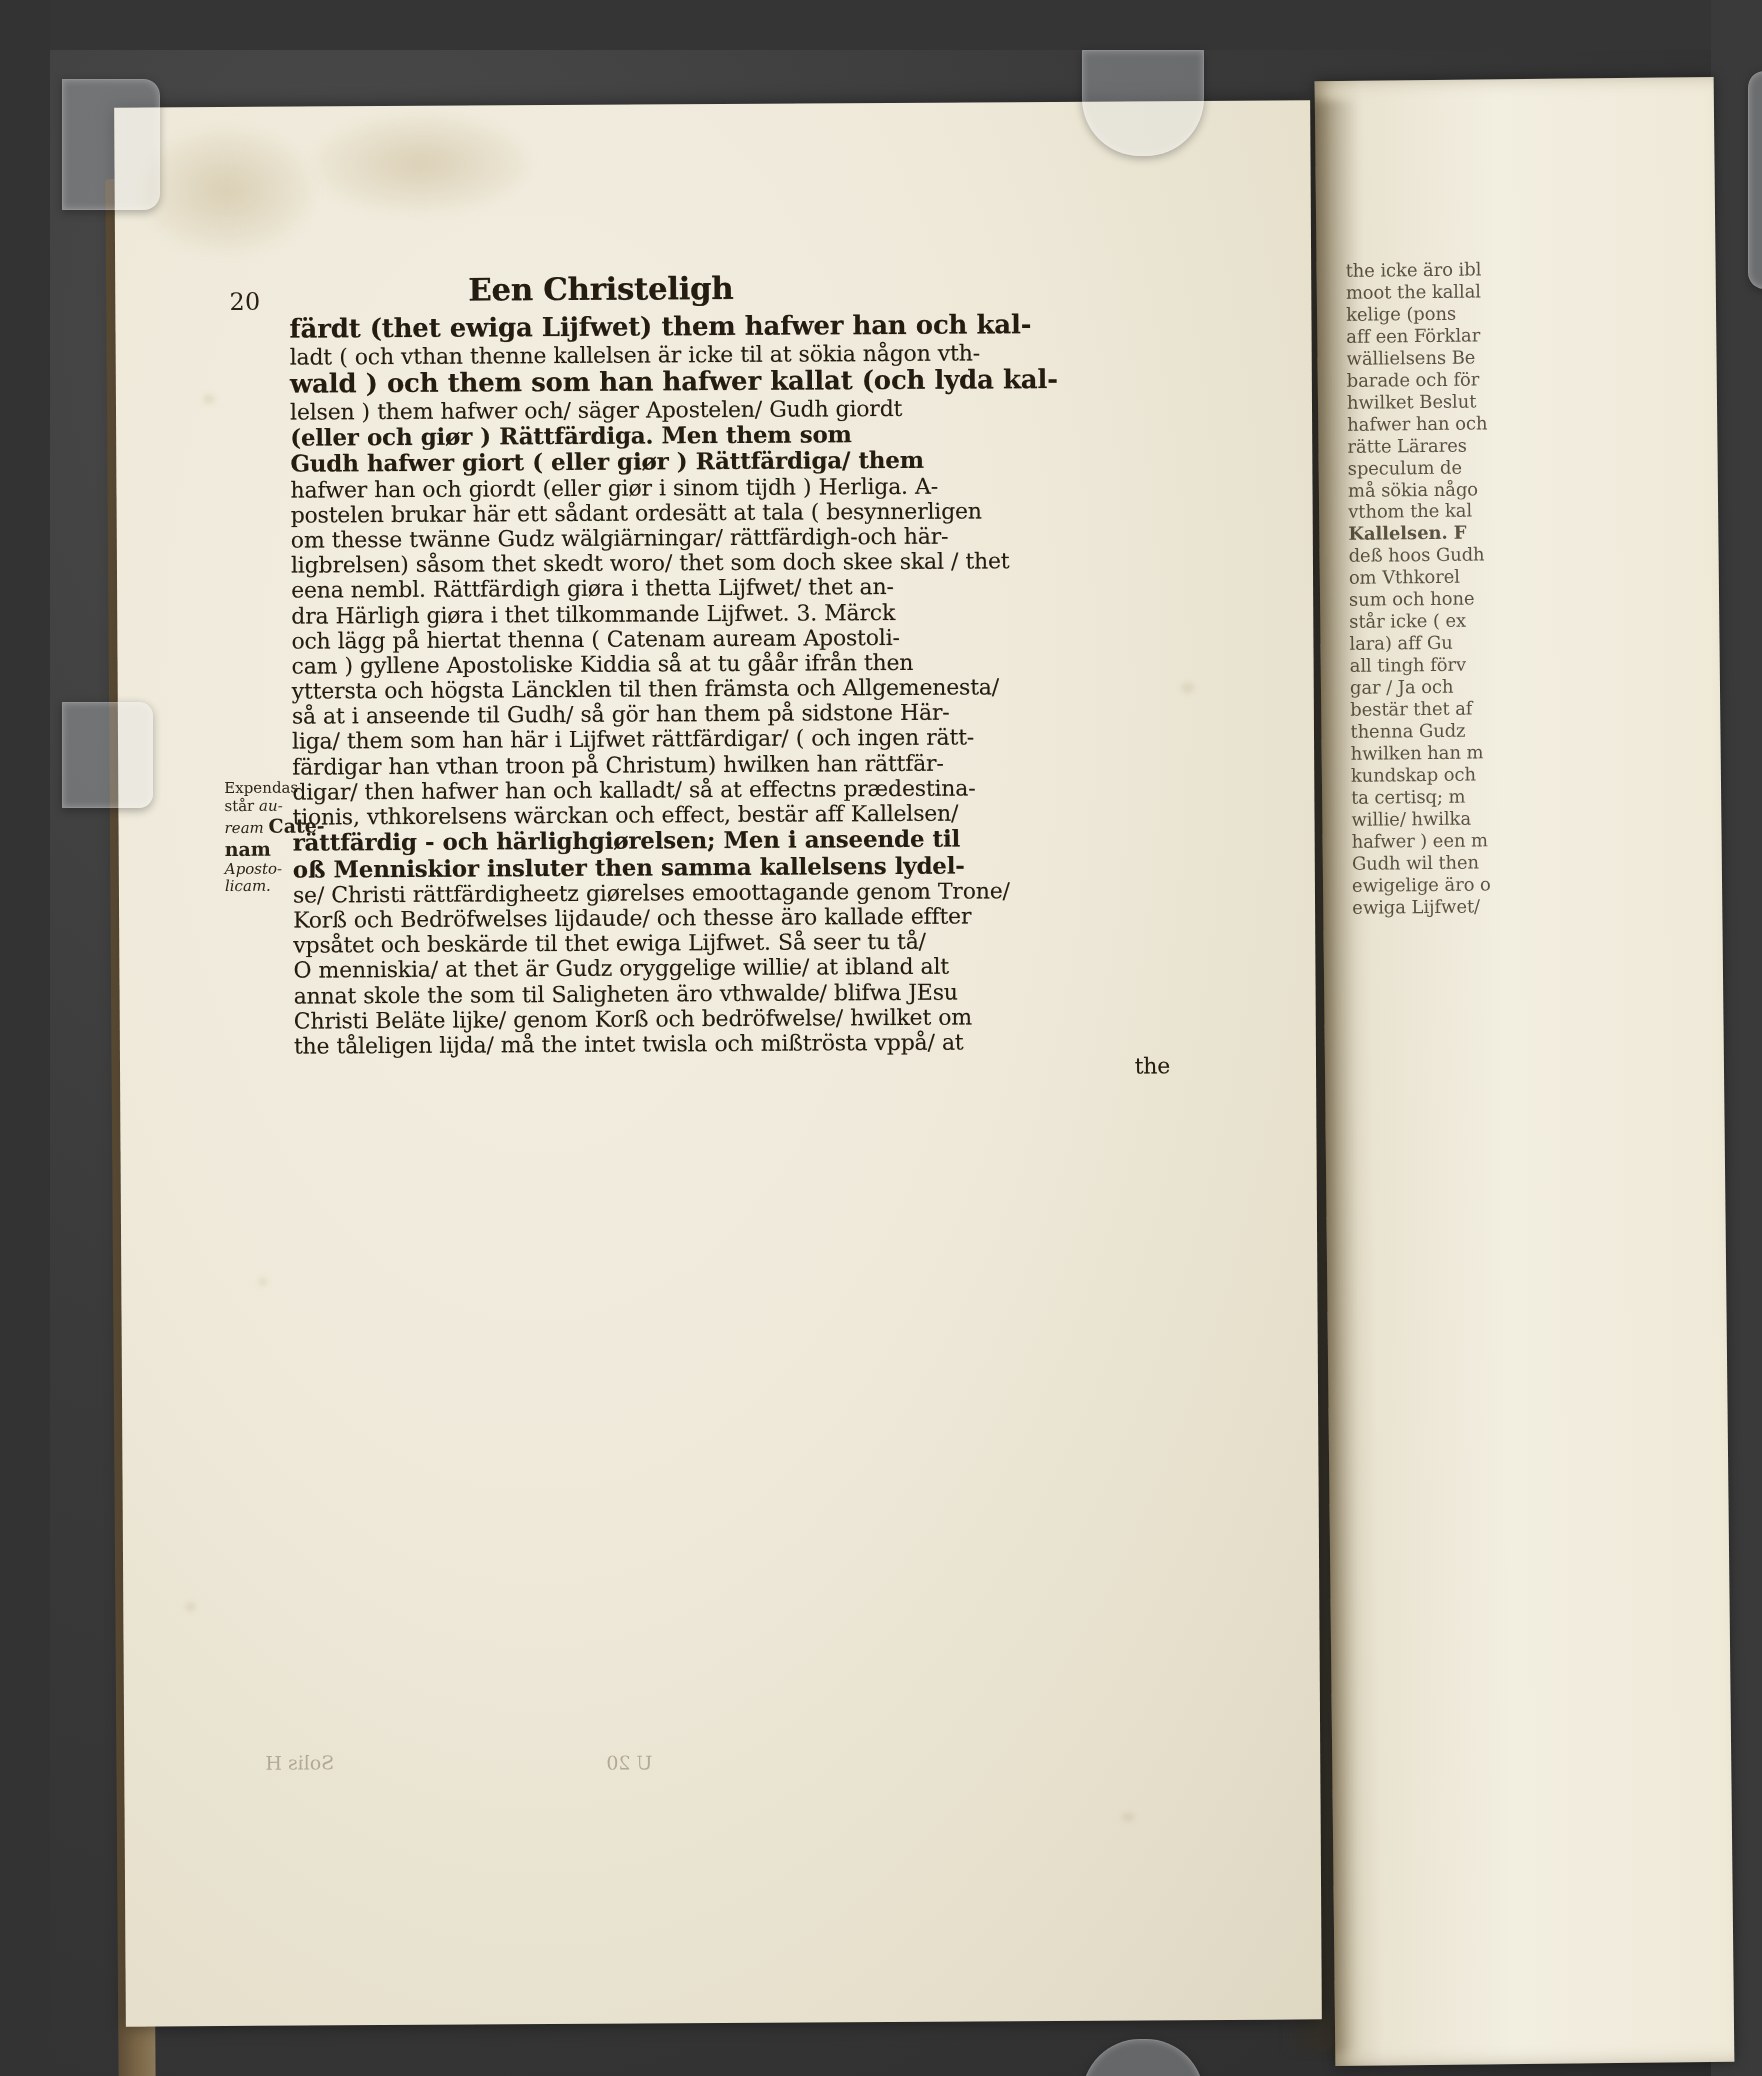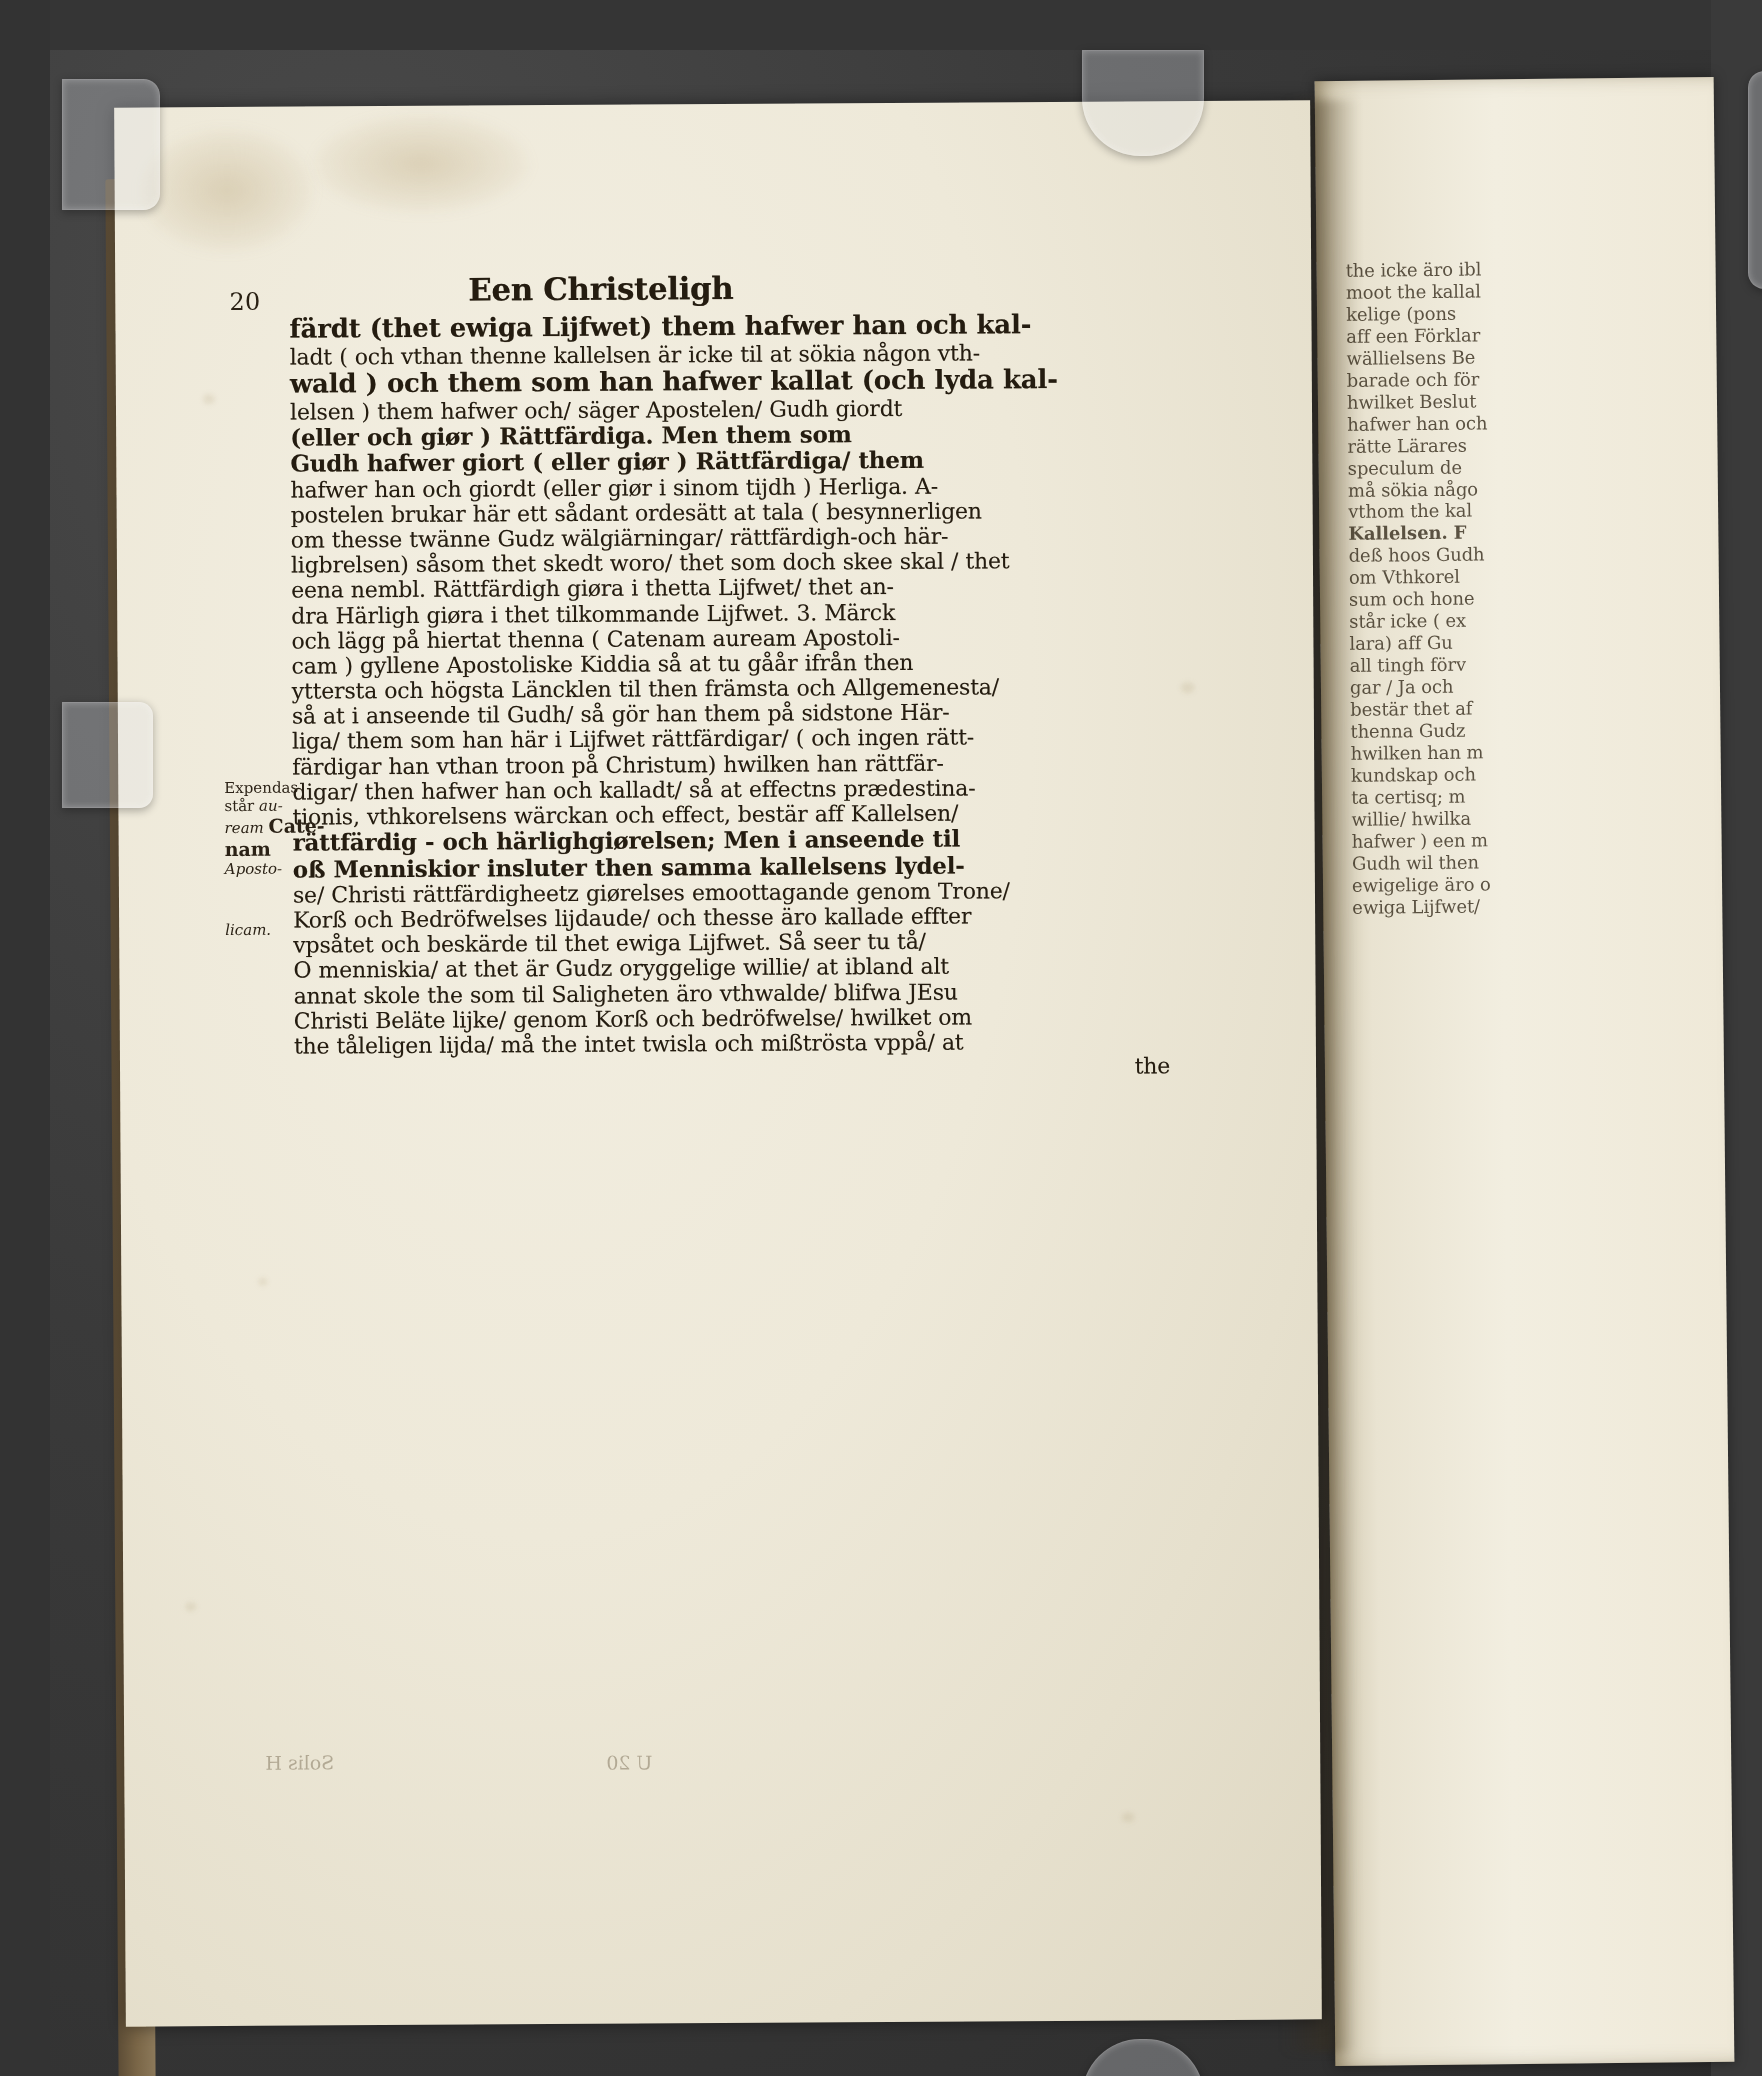--- a/index.html
+++ b/index.html
@@ -176,21 +176,20 @@
     top: 673px;
     width: 104px;
     font-size: 15px;
     line-height: 1.18;
     font-family: "DejaVu Serif", serif;
     color: #2b2216;
     text-align: left;
   }
   #marginal-note .ital {
     font-style: italic;
-    margin-top: 44px;
   }
   #marginal-note .blk {
     font-weight: bold;
     font-size: 19px;
   }
 
   
   #right-column {
     position: absolute;
     left: 29px;

